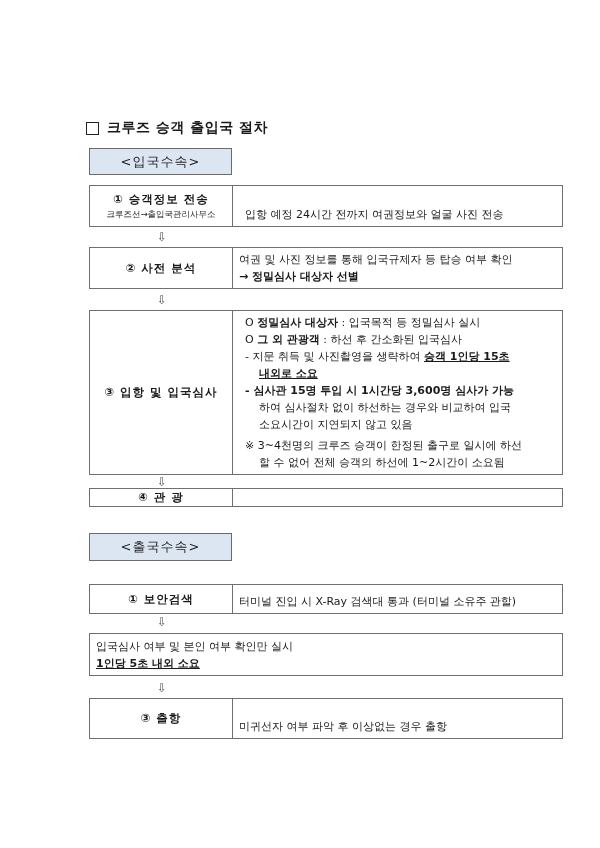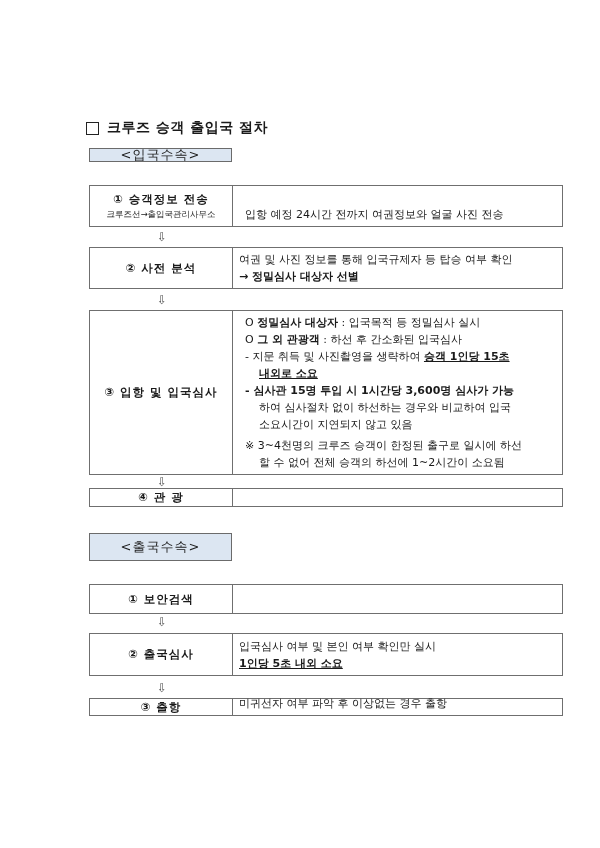--- a/index.html
+++ b/index.html
@@ -1,21 +1,21 @@
 <!DOCTYPE html>
 <html><head>
 <meta charset="utf-8">
 <style>
   html, body { margin:0; padding:0; background:#ffffff; }
   body { width:600px; height:848px; position:relative; overflow:hidden;
          font-family:"DejaVu Sans", sans-serif; color:#1a1a1a; }
   .abs { position:absolute; }
   .title { left:86px; top:119px; font-size:14px; font-weight:bold; letter-spacing:0.5px; display:flex; align-items:center; }
   .title .cb { width:11px; height:11px; border:1.3px solid #222; margin-right:8px; display:inline-block; }
-  .section-box { left:89px; width:143px; height:14px; background:#dce6f2; border:1.2px solid #6b6b6b;
+  .section-box { left:89px; width:143px; height:27px; background:#dce6f2; border:1.2px solid #6b6b6b;
                  box-sizing:border-box; display:flex; align-items:center; justify-content:center;
                  font-size:13px; letter-spacing:1px; }
   .row { left:89px; width:474px; border:1.2px solid #6f6f6f; box-sizing:border-box; display:flex; }
   .row .lbl { width:143px; border-right:1.2px solid #6f6f6f; box-sizing:border-box; display:flex; flex-direction:column;
               align-items:center; justify-content:center; font-size:11.5px; font-weight:bold; letter-spacing:1px; }
   .row .lbl .sub { font-size:8.5px; font-weight:normal; letter-spacing:0; margin-top:2px; }
   .row .cnt { flex:1; padding:3px 6px; box-sizing:border-box; display:flex; flex-direction:column; justify-content:flex-end;
               font-size:11px; line-height:17px; }
   .arrow { left:154px; font-size:12px; color:#555; width:16px; text-align:center; line-height:12px; }
   .b { font-weight:bold; }
@@ -83,34 +83,34 @@
   </div>
   <div class="cnt"></div>
 </div>
 
 <div class="abs section-box" style="top:533px; height:28px;">&lt;출국수속&gt;</div>
 
 <div class="abs row" style="top:584px; height:30px;">
   <div class="lbl">
     <span>① 보안검색</span>
   </div>
+  <div class="cnt">
+    <span>터미널 진입 시 X-Ray 검색대 통과 (터미널 소유주 관할)</span>
+  </div>
 </div>
 <div class="abs arrow" style="top:616px;">⇩</div>
 
 <div class="abs row" style="top:633px; height:43px;">
-  <div class="lbl">
-    <span>② 출국심사</span>
-  </div>
   <div class="cnt">
     <span>입국심사 여부 및 본인 여부 확인만 실시</span>
     <span class="u">1인당 5초 내외 소요</span>
   </div>
 </div>
 <div class="abs arrow" style="top:682px;">⇩</div>
 
-<div class="abs row" style="top:698px; height:18px;">
+<div class="abs row" style="top:698px; height:41px;">
   <div class="lbl">
     <span>③ 출항</span>
   </div>
   <div class="cnt">
     <span>미귀선자 여부 파악 후 이상없는 경우 출항</span>
   </div>
 </div>
 
 </body></html>

